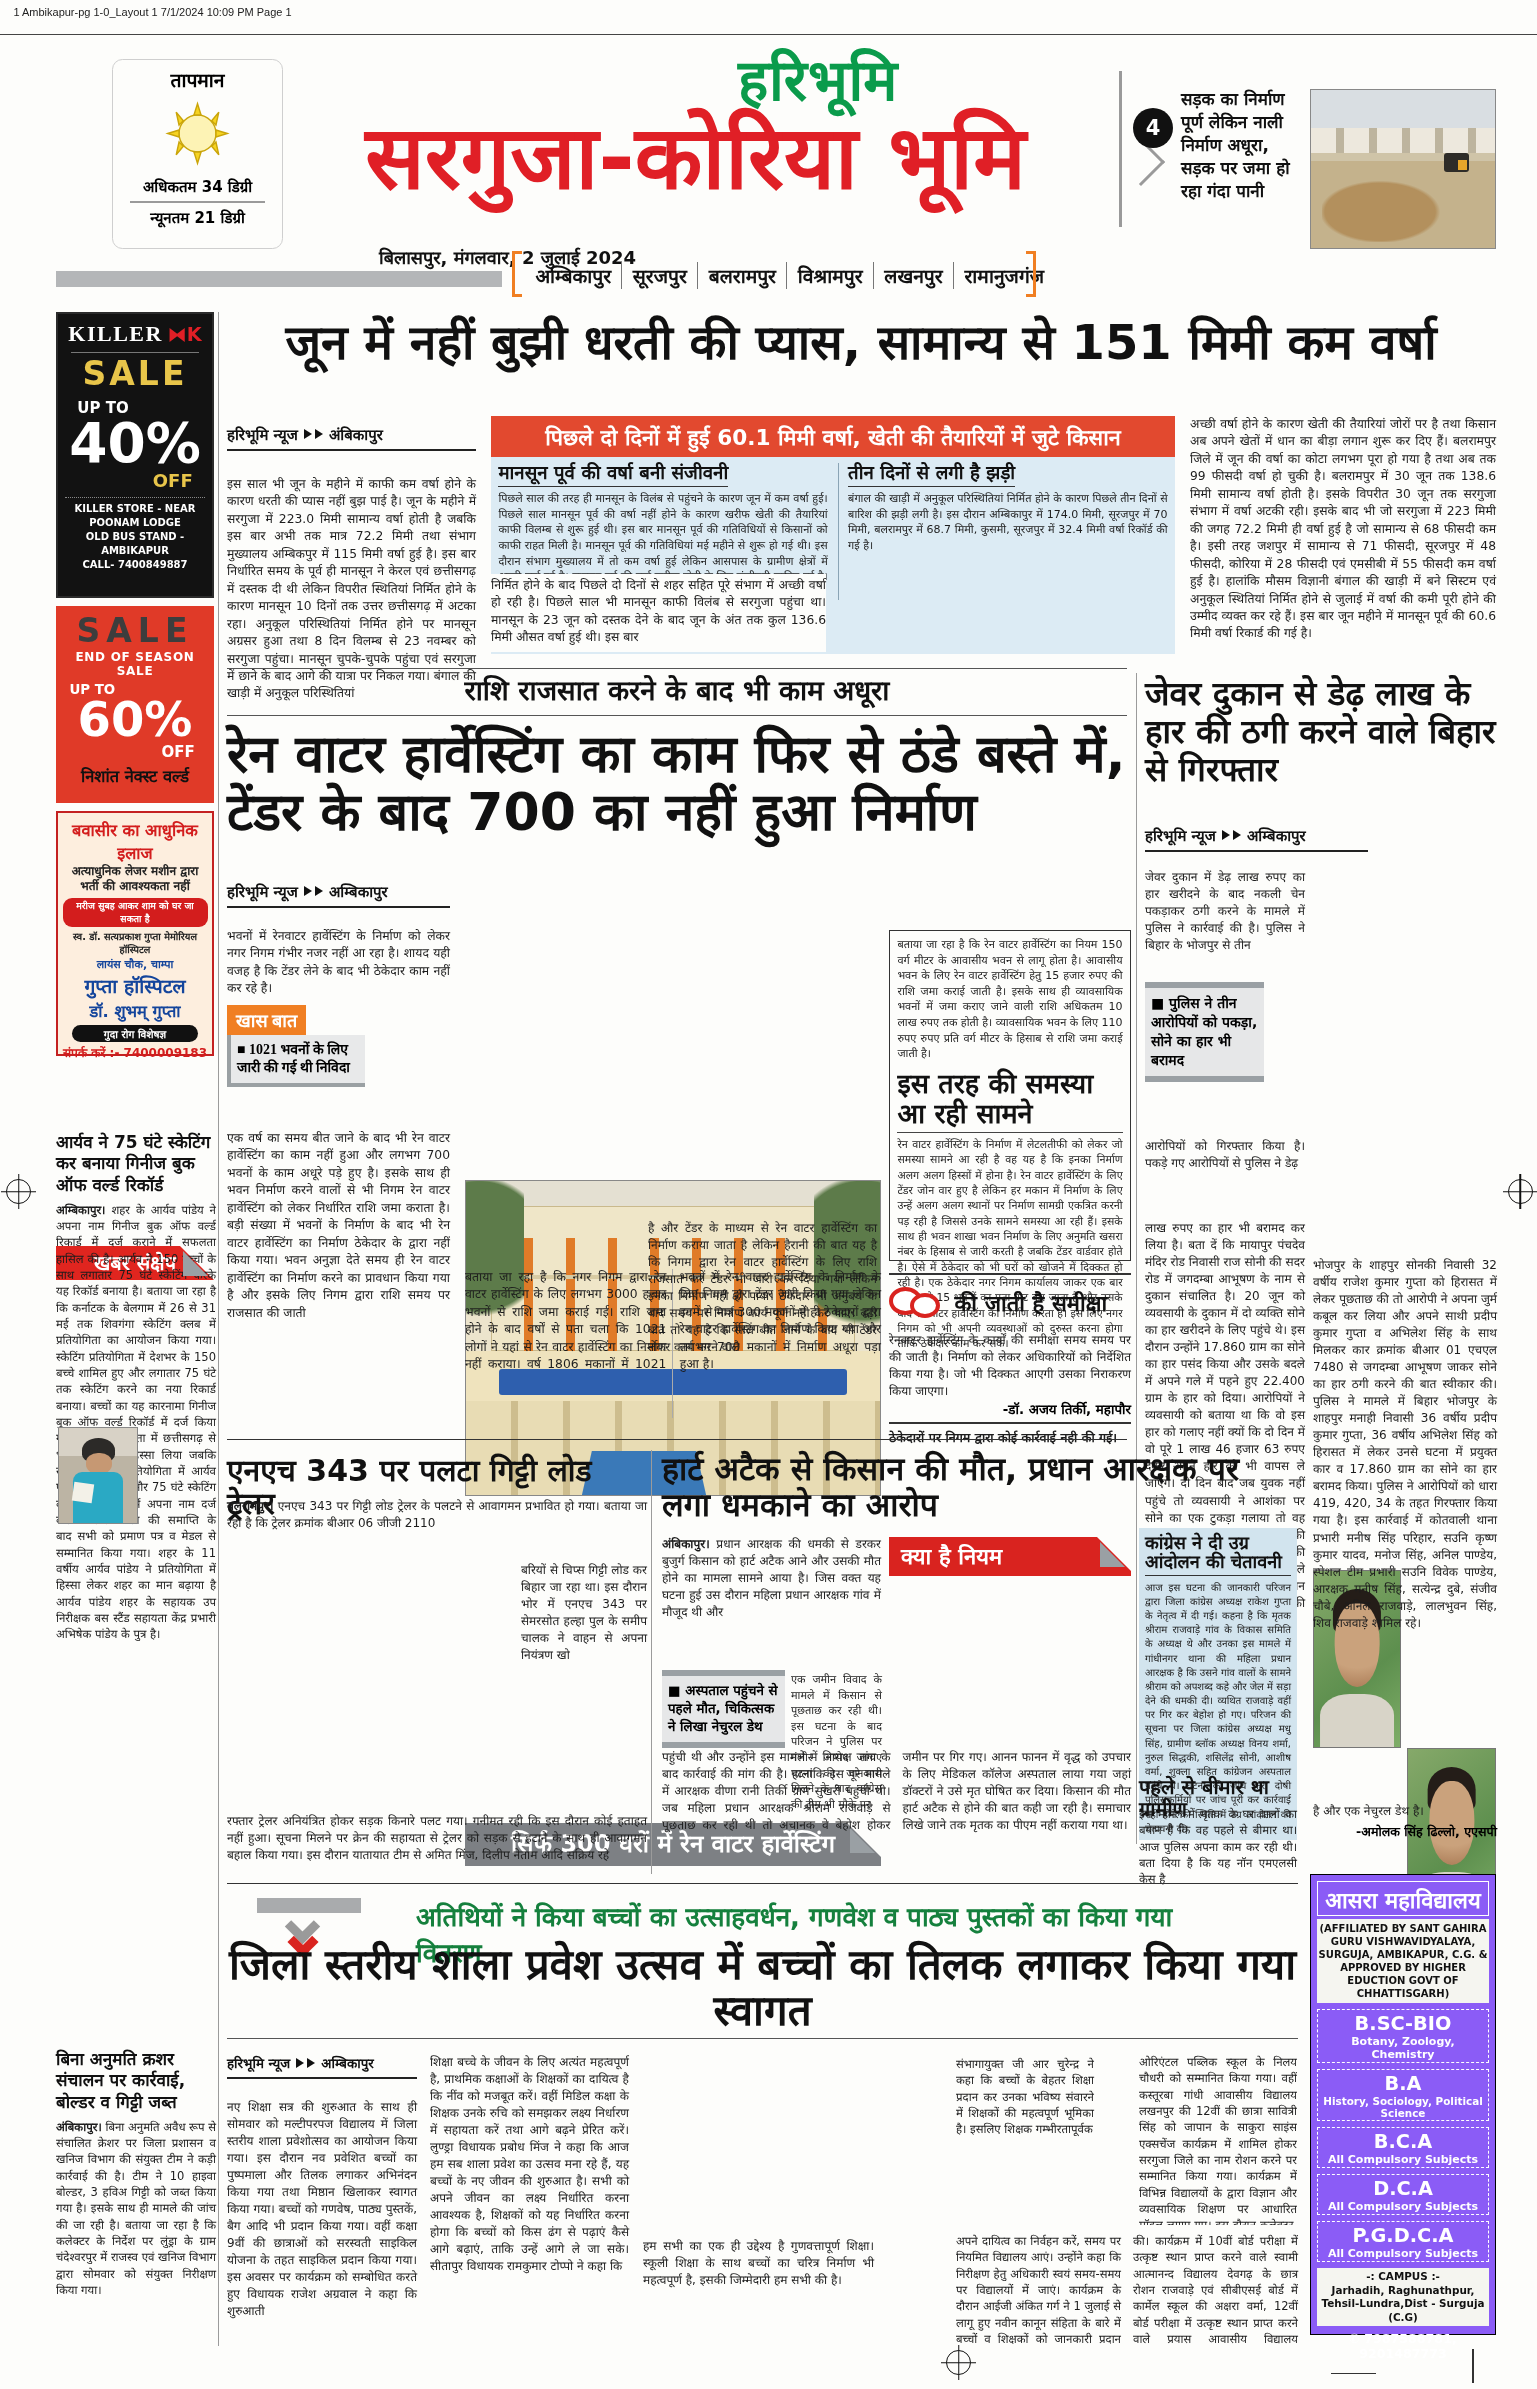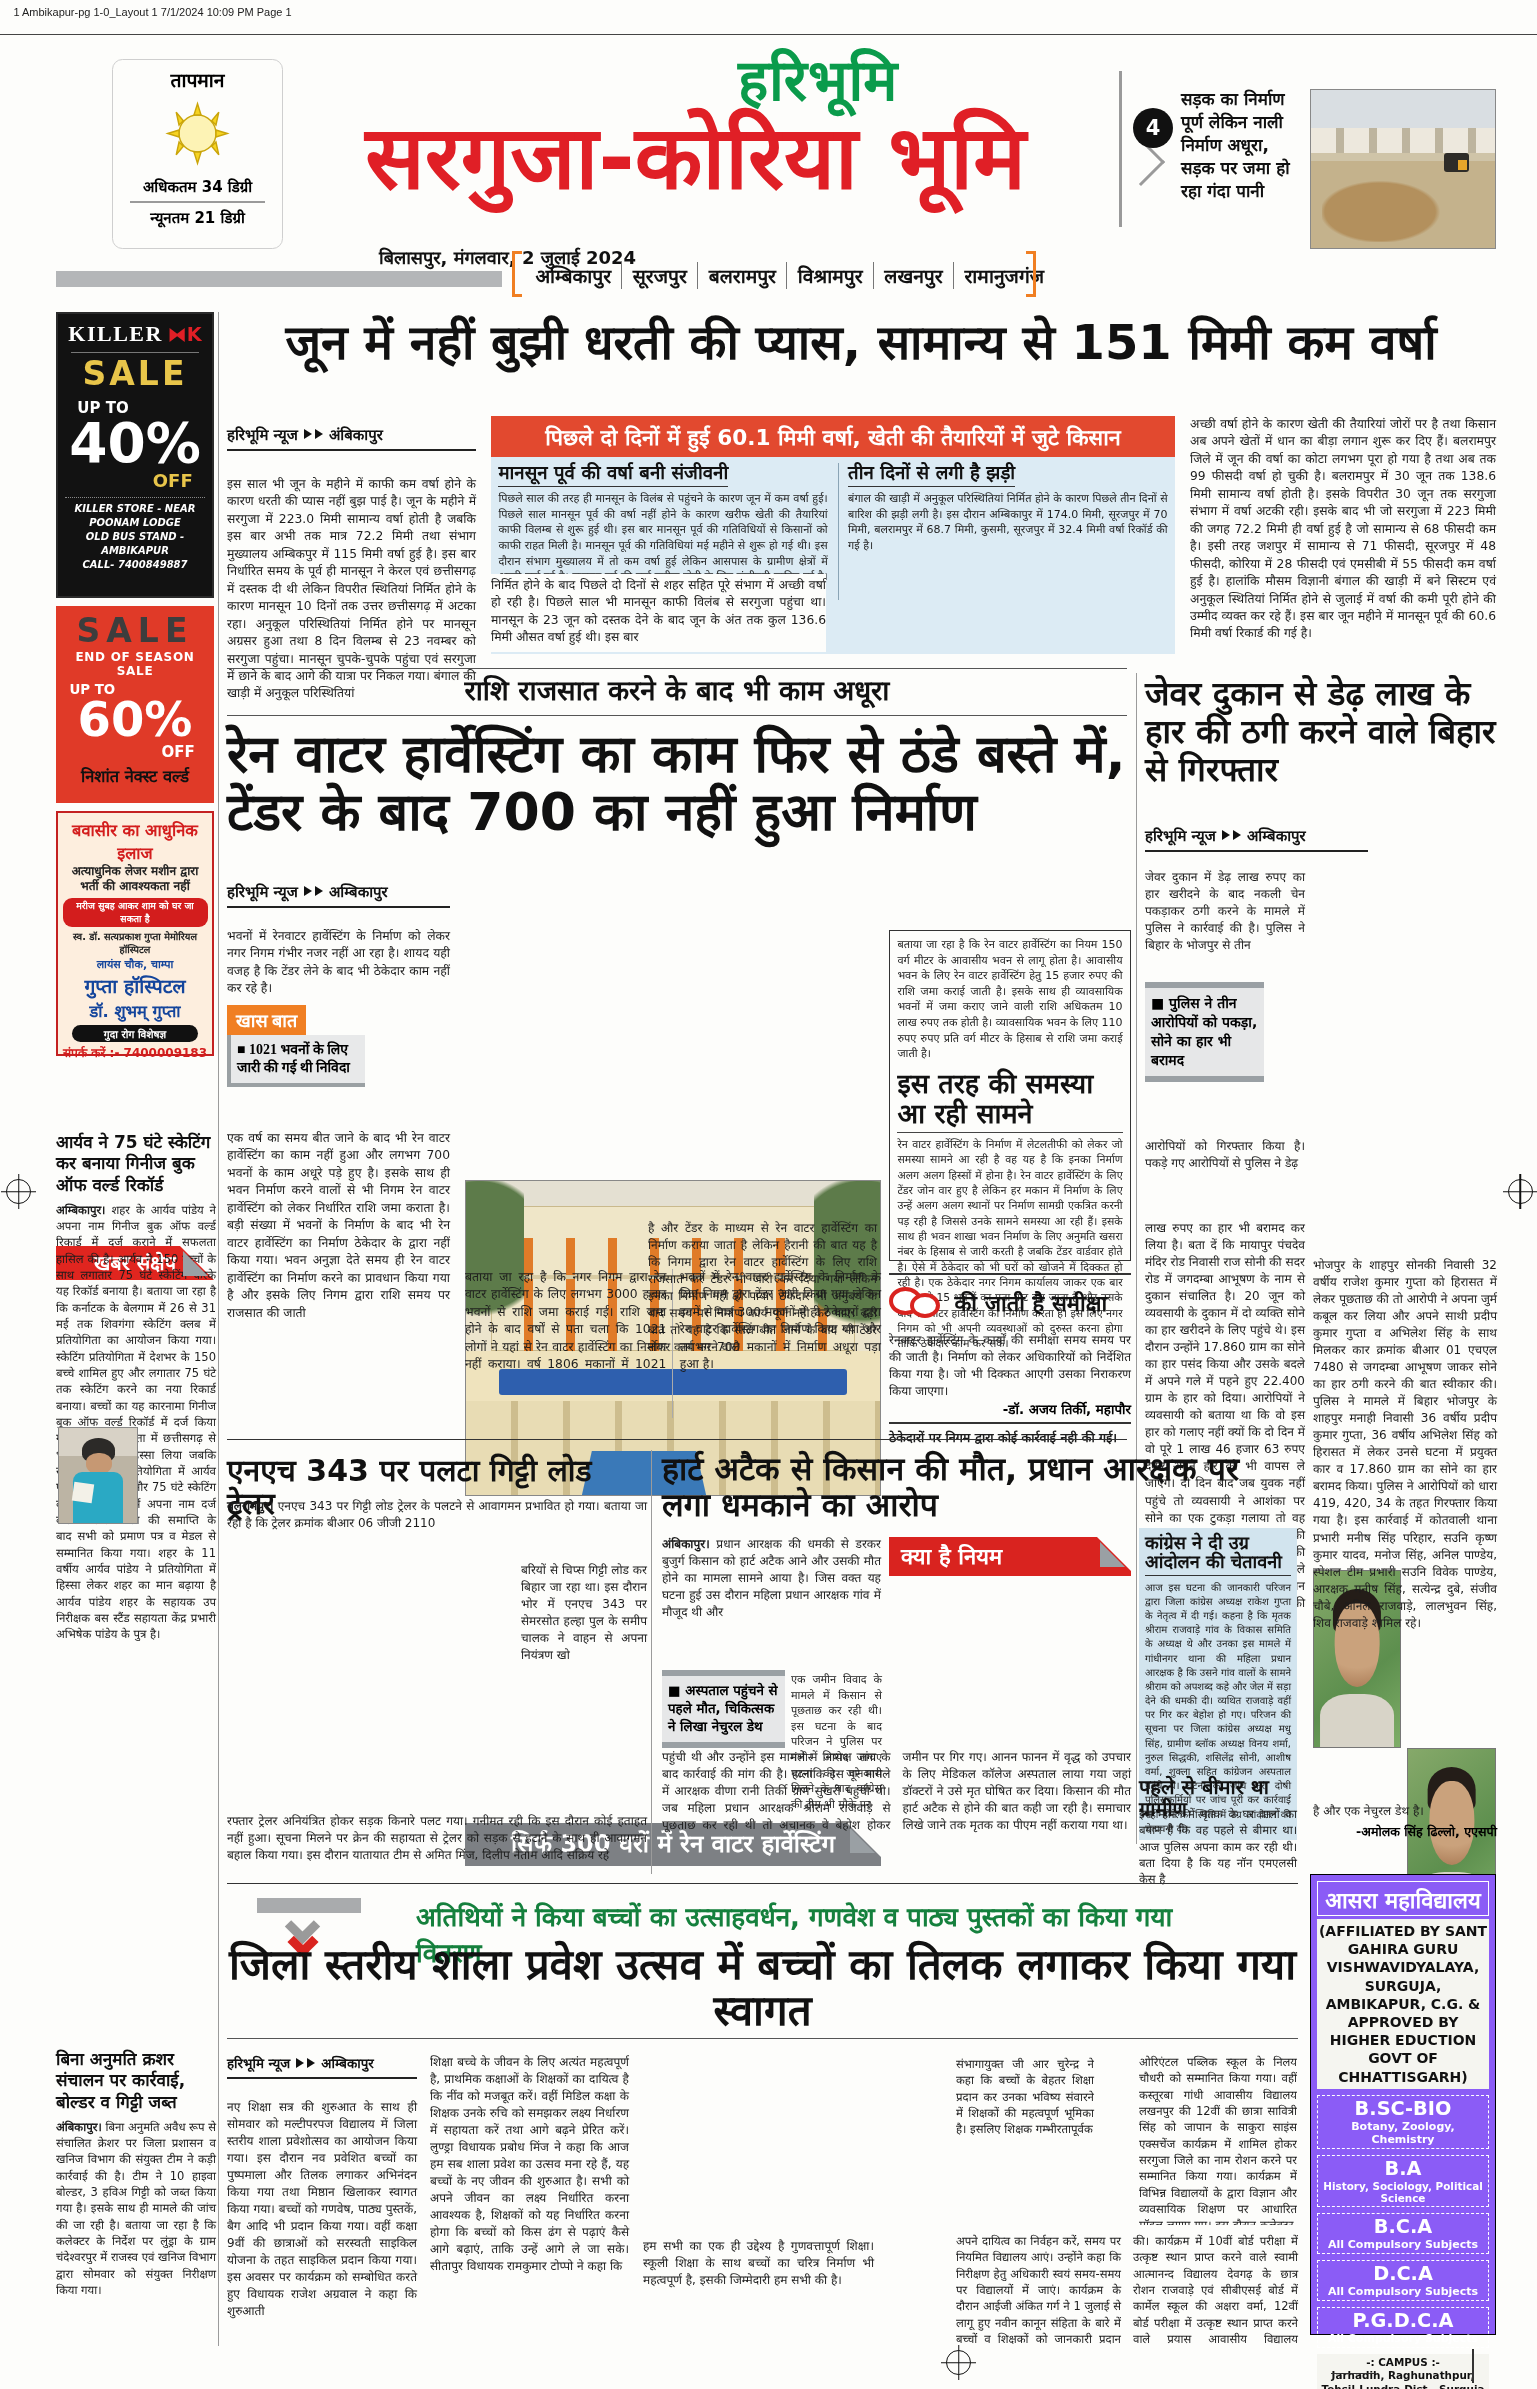--- a/index.html
+++ b/index.html
@@ -102,21 +102,21 @@
 
   <div class="abs" style="left:56px; top:312px; width:158px; height:286px; background:#121212; border:2.2px solid #2b2b2b; color:#fff; text-align:center;">
     <div style="display:flex; justify-content:center; gap:4.5px; align-items:baseline; padding-top:7.4px;">
       <span style="font-size:22px; font-weight:800; letter-spacing:1.5px; font-family:'Liberation Serif',serif;">KILLER</span>
       <span style="font-size:19.3px; font-weight:800; color:#e01f26;">⧓K</span>
     </div>
     <div style="font-size:33px; font-weight:800; color:#e8c54a; letter-spacing:3px; border-top:1.5px solid #777; margin:4.5px 13.4px 0; padding-top:1.5px;">SALE</div>
     <div style="font-size:15px; font-weight:700; text-align:left; padding-left:19.3px; margin-top:6px;">UP TO</div>
     <div style="font-size:55px; font-weight:800; line-height:0.95;">40%</div>
     <div style="font-size:18px; font-weight:800; color:#e8c54a; text-align:right; padding-right:19.3px;">OFF</div>
-    <div style="border-top:1.5px dotted #888; margin:6px 7.4px 0; padding-top:4.5px; font-size:10px; font-weight:700; line-height:1.4;font-style:italic;">
+    <div style="border-top:1.5px dotted #888; margin:6px 7.4px 0; padding-top:4.5px; font-size:10px; font-weight:700; line-height:1.4;">
       <div>KILLER STORE - NEAR POONAM LODGE</div>
       <div>OLD BUS STAND - AMBIKAPUR</div>
       <div>CALL- 7400849887</div>
     </div>
   </div>
 
   <div class="abs" style="left:56px; top:606px; width:158px; height:197px; background:#e03a28; color:#fff; text-align:center;">
     <div style="font-size:33px; font-weight:800; letter-spacing:6px; color:#3d3d3d; padding-top:4.5px;">SALE</div>
     <div style="font-size:12px; font-weight:800; letter-spacing:0.7px;">END OF SEASON SALE</div>
     <div style="font-size:13.4px; font-weight:700; text-align:left; padding-left:13.4px; margin-top:4.5px;">UP TO</div>
@@ -342,21 +342,21 @@
 
   <div class="abs body-txt" style="left:958px; top:2054px; width:0; height:0; overflow:hidden;"></div>
   <div class="abs body-txt" style="left:956px; top:2056px; width:138px; height:171px; font-size:11.5px;">संभागायुक्त जी आर चुरेन्द्र ने कहा कि बच्चों के बेहतर शिक्षा प्रदान कर उनका भविष्य संवारने में शिक्षकों की महत्वपूर्ण भूमिका है। इसलिए शिक्षक गम्भीरतापूर्वक</div>
 
   <div class="abs body-txt" style="left:1108px; top:2054px; width:0; height:0; overflow:hidden;"></div>
   <div class="abs body-txt" style="left:956px; top:2233px; width:342px; height:125px; column-count:2; column-gap:12px; font-size:11.5px;">अपने दायित्व का निर्वहन करें, समय पर नियमित विद्यालय आएं। उन्होंने कहा कि निरीक्षण हेतु अधिकारी स्वयं समय-समय पर विद्यालयों में जाएं। कार्यक्रम के दौरान आईजी अंकित गर्ग ने 1 जुलाई से लागू हुए नवीन कानून संहिता के बारे में बच्चों व शिक्षकों को जानकारी प्रदान की। कार्यक्रम में 10वीं बोर्ड परीक्षा में उत्कृष्ट स्थान प्राप्त करने वाले स्वामी आत्मानन्द विद्यालय देवगढ़ के छात्र रोशन राजवाड़े एवं सीबीएसई बोर्ड में कार्मेल स्कूल की अक्षरा वर्मा, 12वीं बोर्ड परीक्षा में उत्कृष्ट स्थान प्राप्त करने वाले प्रयास आवासीय विद्यालय अम्बिकापुर के अनुज सोनी एवं सीबीएसई बोर्ड में</div>
   <div class="abs body-txt" style="left:1139px; top:2054px; width:158px; height:171px; font-size:11.5px; overflow:hidden;">ओरिएंटल पब्लिक स्कूल के निलय चौधरी को सम्मानित किया गया। वहीं कस्तूरबा गांधी आवासीय विद्यालय लखनपुर की 12वीं की छात्रा सावित्री सिंह को जापान के साकुरा साइंस एक्सचेंज कार्यक्रम में शामिल होकर सरगुजा जिले का नाम रोशन करने पर सम्मानित किया गया। कार्यक्रम में विभिन्न विद्यालयों के द्वारा विज्ञान और व्यवसायिक शिक्षण पर आधारित मॉडल लगाए गए। इस दौरान कलेक्टर, एसपी योगेश पटेल, पार्षद आलोक दुबे, अखिलेश सोनी, अनिल सिंह मेजर, डीईओ सहित अन्य अधिकारी कर्मचारी व छात्र छात्राएं मौजूद थे।</div>
 
   <div class="abs" style="left:1310px; top:1874px; width:186px; height:461px; background:#8b5cf6; border:1.5px solid #000; color:#fff; text-align:center; padding:6px 6px;">
     <div style="border:1.5px solid #fff; font-size:22px; font-weight:800; padding:1.5px 0;">आसरा महाविद्यालय</div>
-    <div style="background:#f5f5f0; color:#111; font-weight:800; font-size:14px; line-height:1.3; padding:3px 1.5px; margin-top:3px;">(AFFILIATED BY SANT GAHIRA GURU VISHWAVIDYALAYA, SURGUJA, AMBIKAPUR, C.G. &amp; APPROVED BY HIGHER EDUCTION GOVT OF CHHATTISGARH)</div>
+    <div style="background:#f5f5f0; color:#111; font-weight:800; font-size:10px; line-height:1.3; padding:3px 1.5px; margin-top:3px;">(AFFILIATED BY SANT GAHIRA GURU VISHWAVIDYALAYA, SURGUJA, AMBIKAPUR, C.G. &amp; APPROVED BY HIGHER EDUCTION GOVT OF CHHATTISGARH)</div>
     <div style="border:1.5px dashed #fff; margin-top:6px; padding:1.5px;">
       <div style="font-size:19.3px; font-weight:800;">B.SC-BIO</div>
       <div style="font-size:11px; font-weight:700;">Botany, Zoology, Chemistry</div>
     </div>
     <div style="border:1.5px dashed #fff; margin-top:6px; padding:1.5px;">
       <div style="font-size:19.3px; font-weight:800;">B.A</div>
       <div style="font-size:10.4px; font-weight:700;">History, Sociology, Political Science</div>
     </div>
     <div style="border:1.5px dashed #fff; margin-top:6px; padding:1.5px;">
       <div style="font-size:19.3px; font-weight:800;">B.C.A</div>

